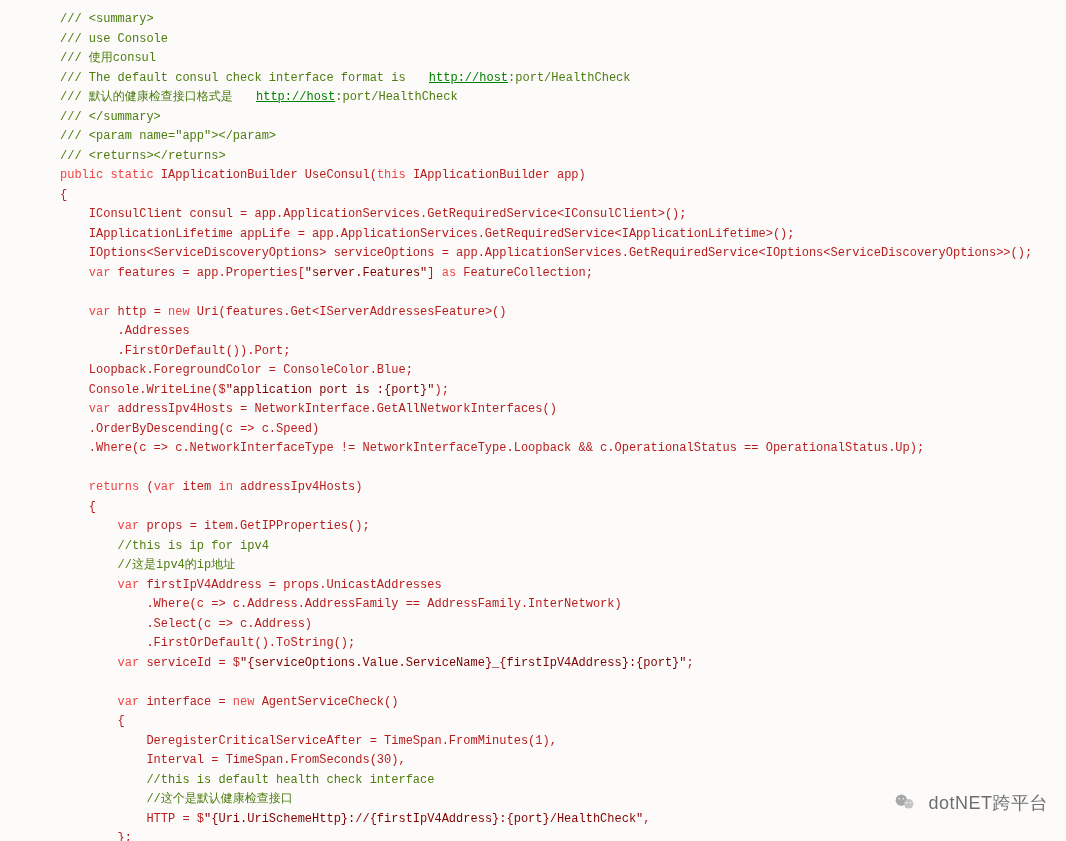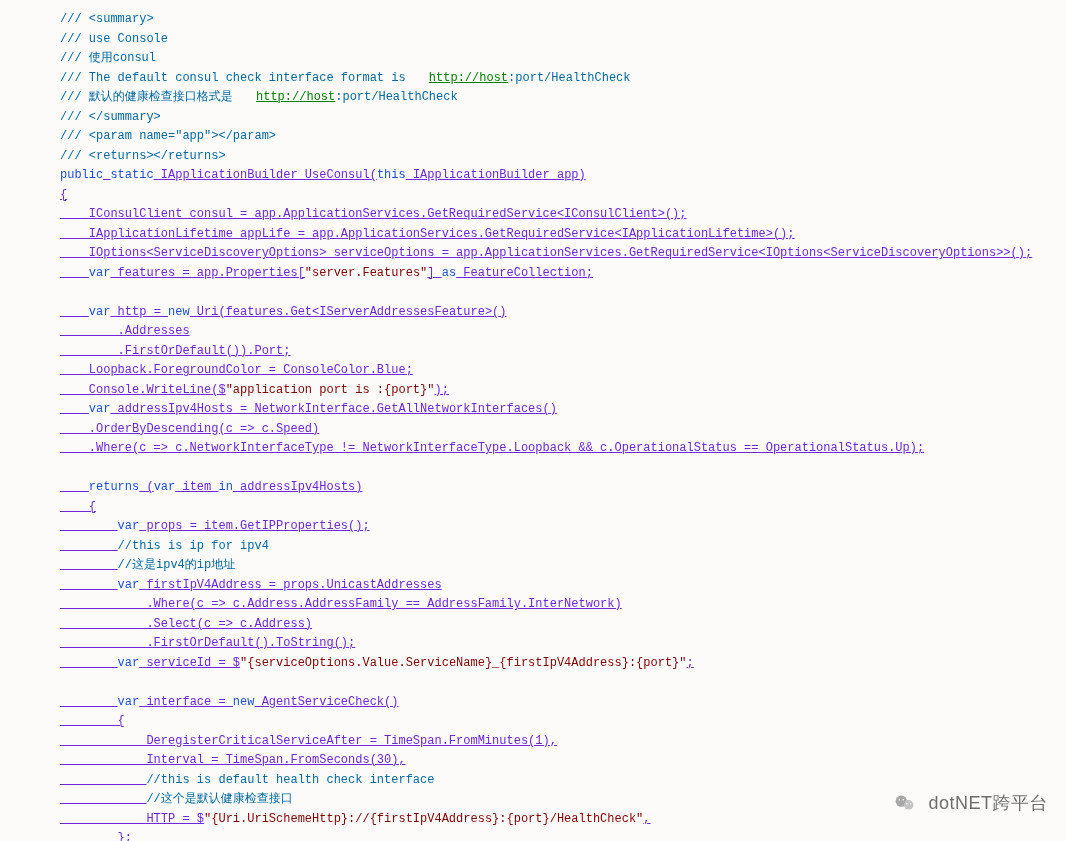--- a/index.html
+++ b/index.html
@@ -13,32 +13,31 @@
   }
   pre.code {
     margin: 0;
     padding: 10px 0 0 60px;
     font-family: Consolas, "Courier New", monospace;
     font-size: 12px;
     line-height: 19.5px;
     white-space: pre;
     color: #000;
   }
-  .t-comment   { color: #0369a1; }
-  .t-keyword   { color: #1d4ed8; }
+  .t-comment   { color: #4d7c0f; }
+  .t-keyword   { color: #ef4444; }
   .t-string    { color: #800000; }
-  .t-plain     { color: #6d28d9; text-decoration: underline; }
+  .t-plain     { color: #b91c1c; }
   a.t-link     { color: #008000; text-decoration: underline; margin-left: 16px; }
 
   .watermark {
     position: absolute;
     right: 18px;
     bottom: 26px;
     display: flex;
-    align-items: center;
     gap: 12px;
     opacity: 0.85;
     pointer-events: none;
   }
   .watermark .wm-icon {
     width: 22px;
     height: 22px;
     display: inline-flex;
     align-items: center;
     justify-content: center;

